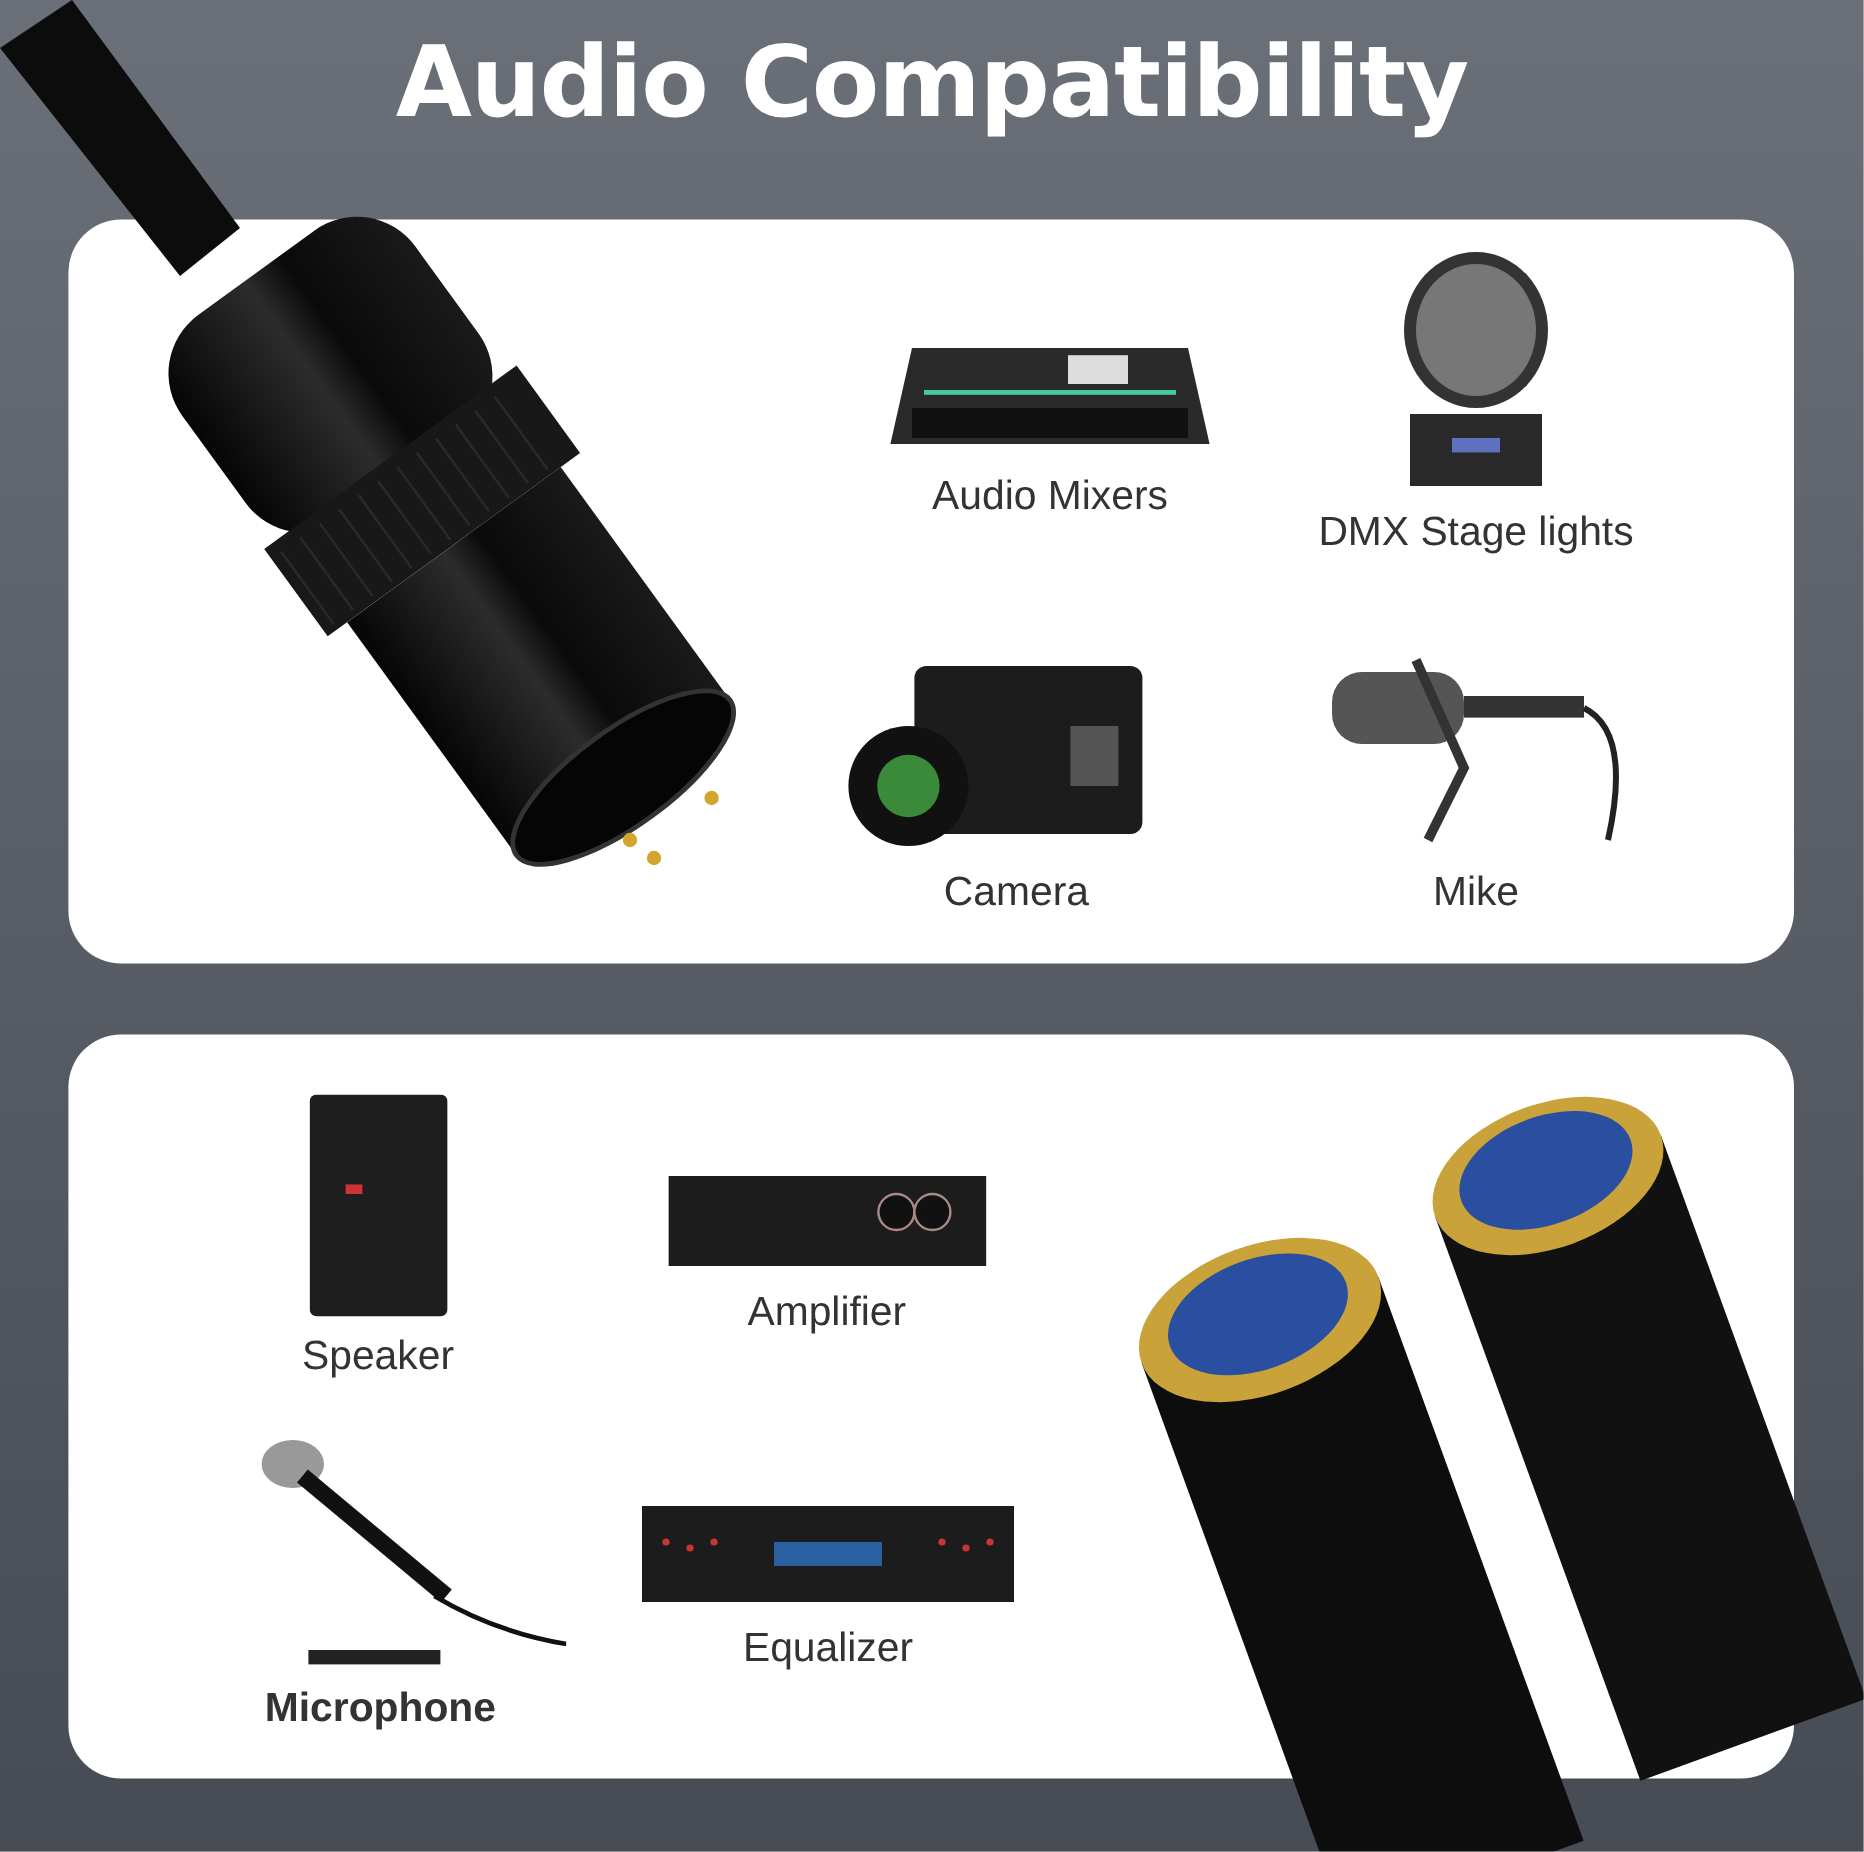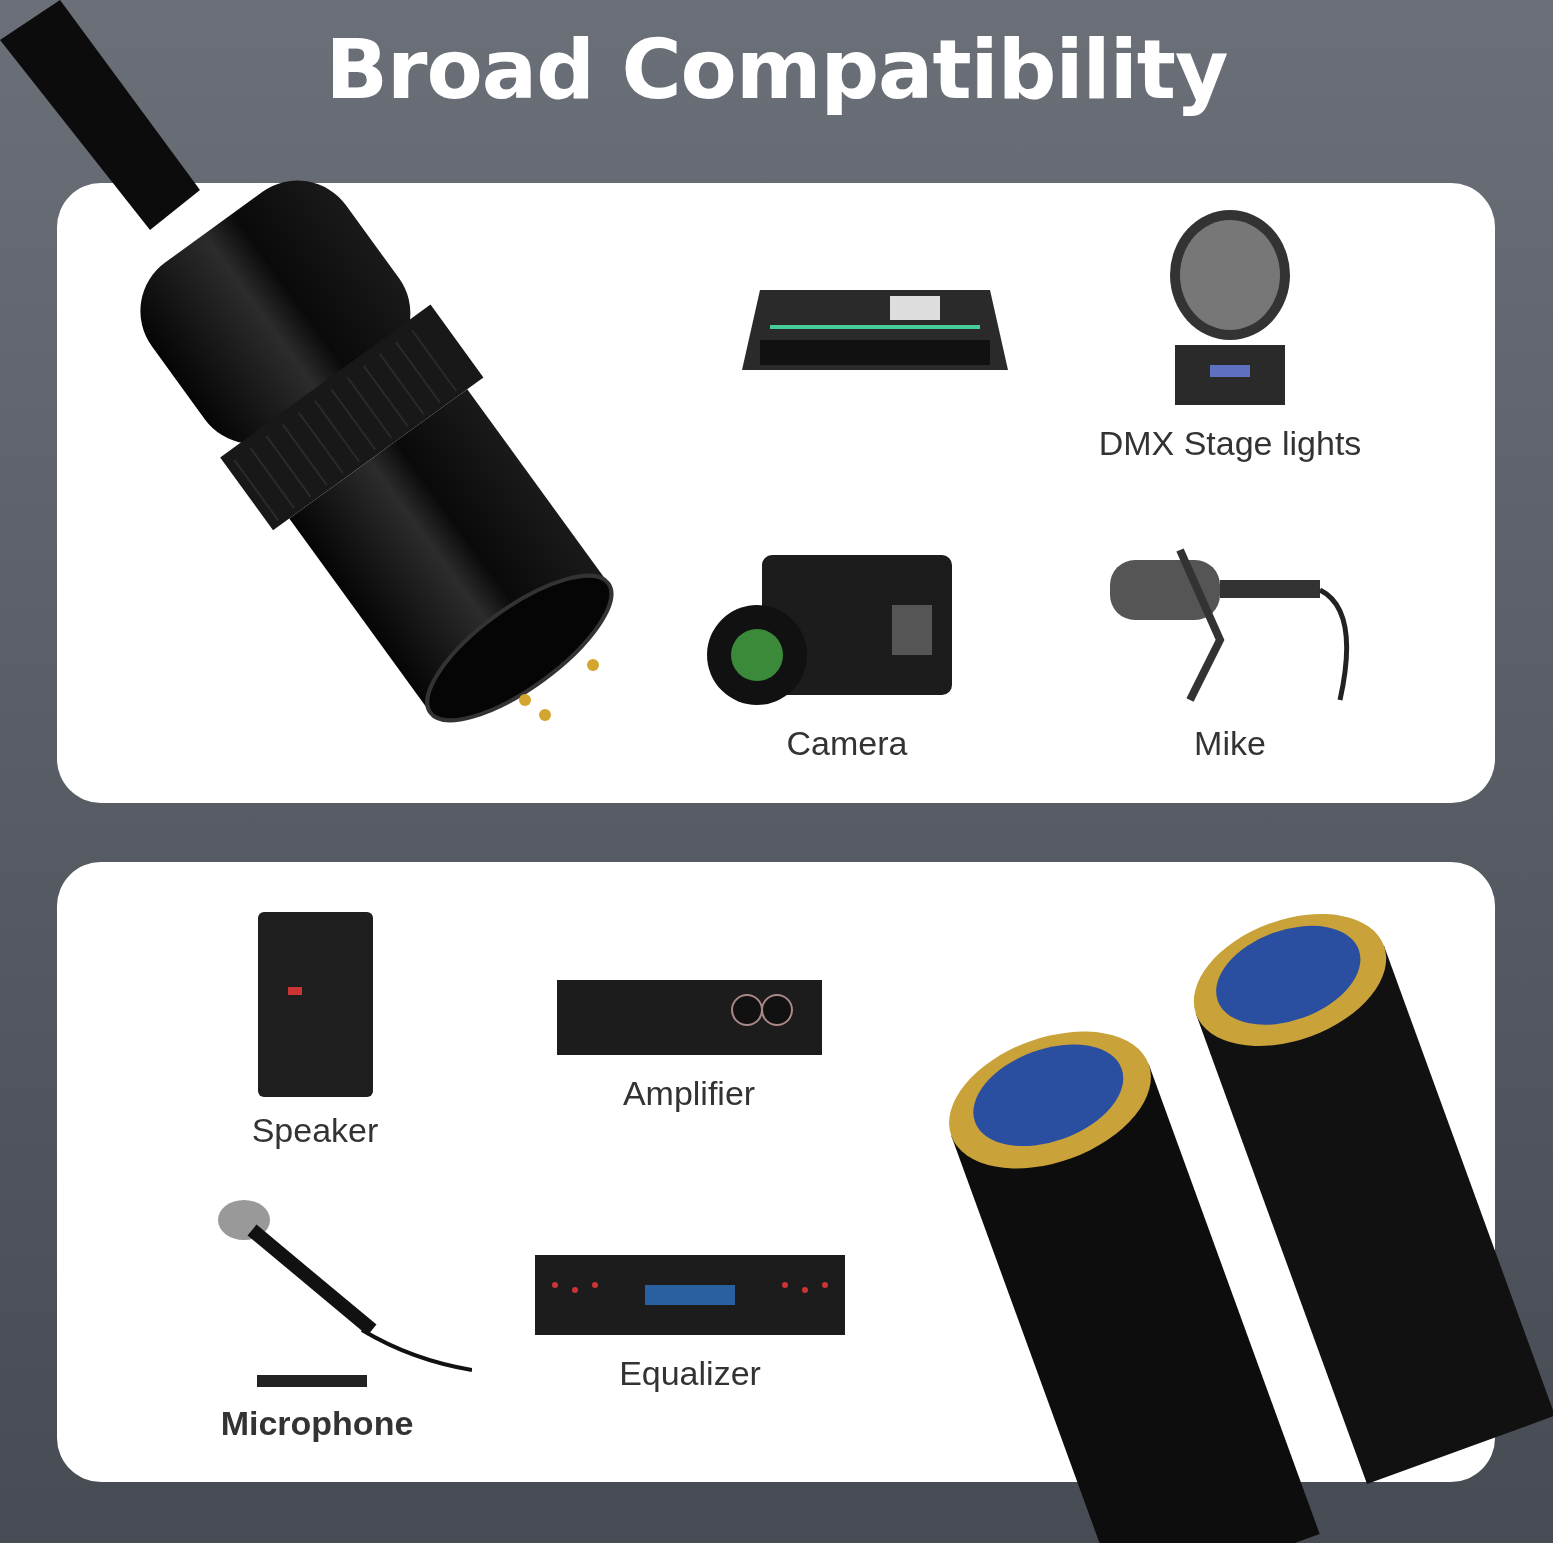--- a/index.html
+++ b/index.html
@@ -21,21 +21,21 @@
   .item { position:absolute; text-align:center; }
   .item .pic { margin:0 auto; position:relative; }
   .item .label {
     color:#333; font-size:34px; margin-top:14px; white-space:nowrap;
   }
   svg { display:block; }
 </style>
 </head>
 <body>
 
-<div class="title">Broad Compatibility</div>
+<div class="title">Audio Compatibility</div>
 
 <div class="panel top"></div>
 
 <svg style="position:absolute;left:0;top:0;" width="700" height="820" viewBox="0 0 700 820">
   <defs>
     <linearGradient id="blk" x1="0" y1="0" x2="1" y2="0">
       <stop offset="0" stop-color="#050505"></stop>
       <stop offset="0.45" stop-color="#2c2c2c"></stop>
       <stop offset="0.6" stop-color="#0a0a0a"></stop>
       <stop offset="1" stop-color="#1a1a1a"></stop>
@@ -73,20 +73,21 @@
         <polygon points="20,10 250,10 268,90 2,90" fill="#2a2a2a"></polygon>
         <rect x="150" y="16" width="50" height="24" fill="#ddd"></rect>
         <g fill="#4c9">
           <rect x="30" y="45" width="210" height="4"></rect>
         </g>
         <g fill="#111">
           <rect x="20" y="60" width="230" height="25"></rect>
         </g>
       </svg>
   </div>
+  <div class="label">Audio Mixers</div>
 </div>
 
 <div class="item" style="left:1080px;top:205px;width:300px;text-align:center;">
   <div class="pic" style="width:160px;height:205px;">
     <svg width="160" height="205">
         <ellipse cx="80" cy="70" rx="60" ry="65" fill="#333"></ellipse>
         <ellipse cx="80" cy="70" rx="50" ry="55" fill="#777"></ellipse>
         <rect x="25" y="140" width="110" height="60" fill="#2a2a2a"></rect>
         <rect x="60" y="160" width="40" height="12" fill="#6070c0"></rect>
       </svg>

